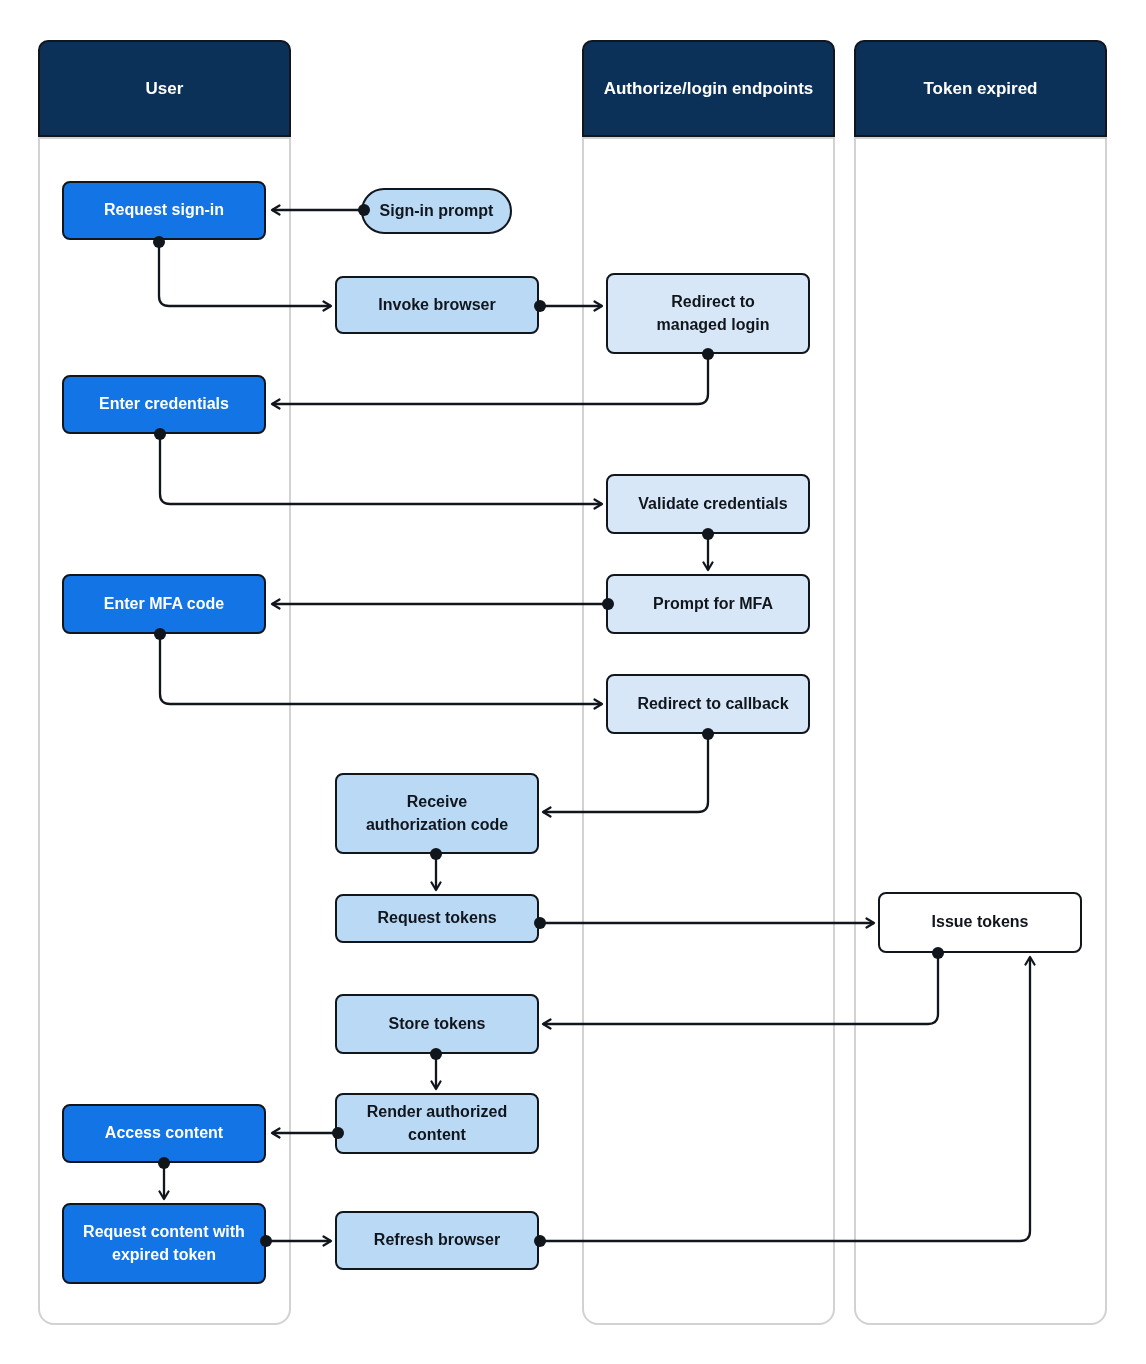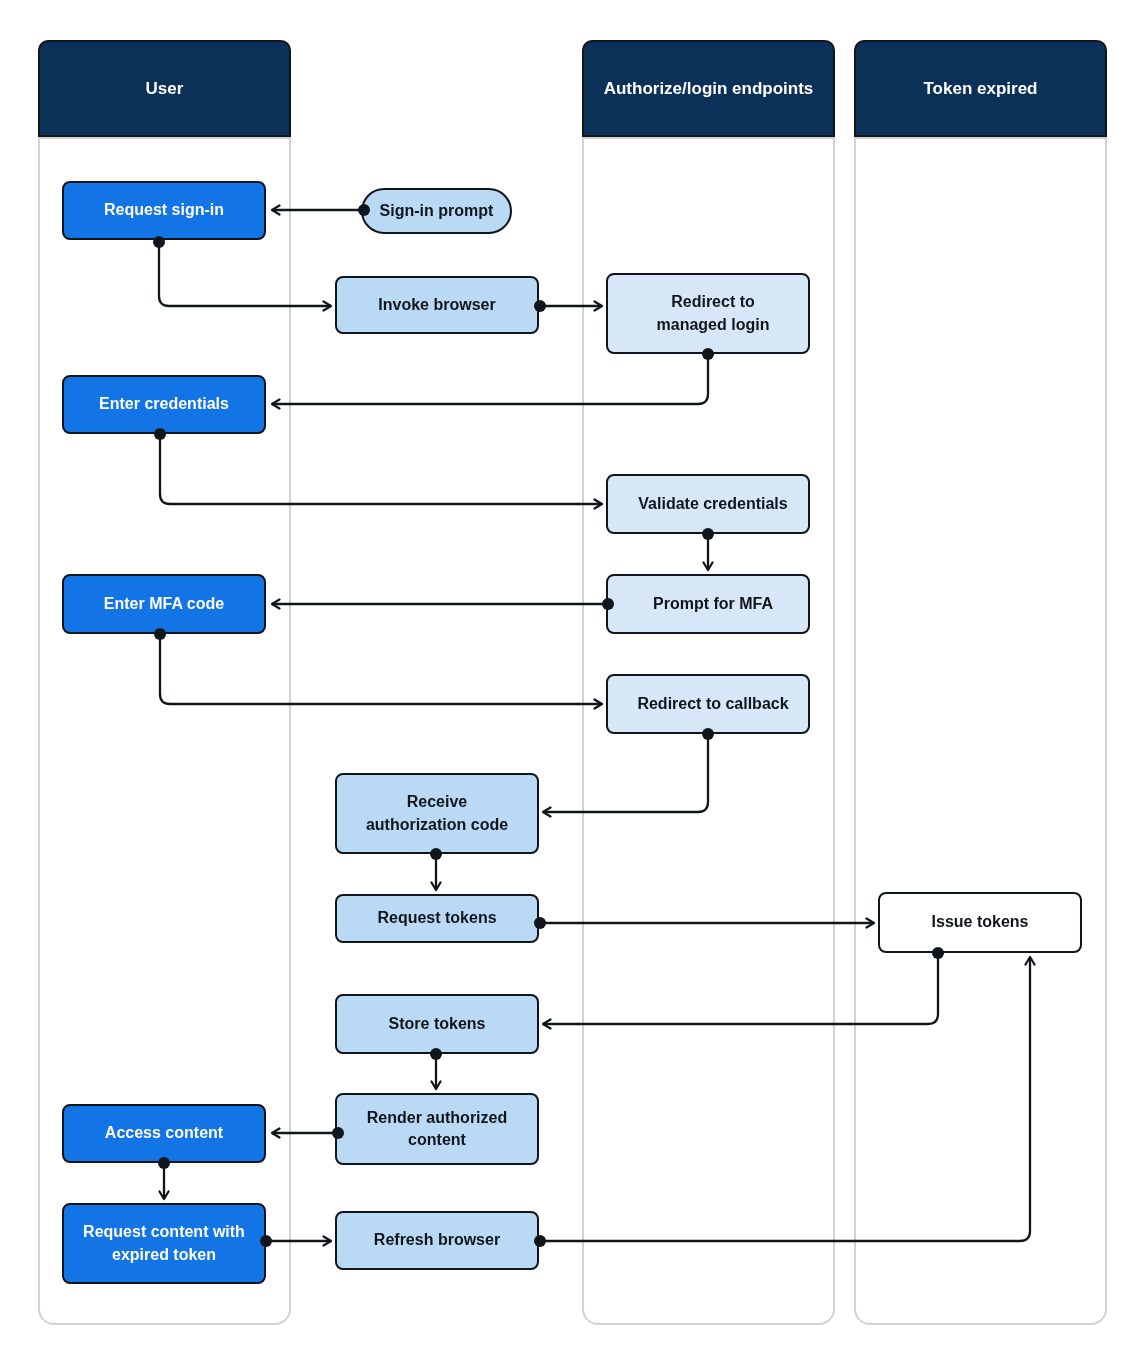--- a/index.html
+++ b/index.html
@@ -68,21 +68,21 @@
   <div class="node node--user" style="left:62px;top:375px;width:204px;height:59px">Enter credentials</div>
   <div class="node node--user" style="left:62px;top:574px;width:204px;height:60px">Enter MFA code</div>
   <div class="node node--user" style="left:62px;top:1104px;width:204px;height:59px">Access content</div>
   <div class="node node--user" style="left:62px;top:1203px;width:204px;height:81px">Request content with expired token</div>
 
   <div class="node node--app node--stadium" style="left:361px;top:188px;width:151px;height:46px">Sign-in prompt</div>
   <div class="node node--app" style="left:335px;top:276px;width:204px;height:58px">Invoke browser</div>
   <div class="node node--app" style="left:335px;top:773px;width:204px;height:81px">Receive authorization code</div>
   <div class="node node--app" style="left:335px;top:894px;width:204px;height:49px">Request tokens</div>
   <div class="node node--app" style="left:335px;top:994px;width:204px;height:60px">Store tokens</div>
-  <div class="node node--app" style="left:335px;top:1093px;width:204px;height:72px">Render authorized content</div>
+  <div class="node node--app" style="left:335px;top:1093px;width:204px;height:61px">Render authorized content</div>
   <div class="node node--app" style="left:335px;top:1211px;width:204px;height:59px">Refresh browser</div>
 
   <div class="node node--endpoint" style="left:606px;top:273px;width:204px;height:81px">Redirect to managed login</div>
   <div class="node node--endpoint" style="left:606px;top:474px;width:204px;height:60px">Validate credentials</div>
   <div class="node node--endpoint" style="left:606px;top:574px;width:204px;height:60px">Prompt for MFA</div>
   <div class="node node--endpoint" style="left:606px;top:674px;width:204px;height:60px">Redirect to callback</div>
 
   <div class="node node--token" style="left:878px;top:892px;width:204px;height:61px">Issue tokens</div>
 
   <svg class="edges" width="1146" height="1364" viewBox="0 0 1146 1364">

